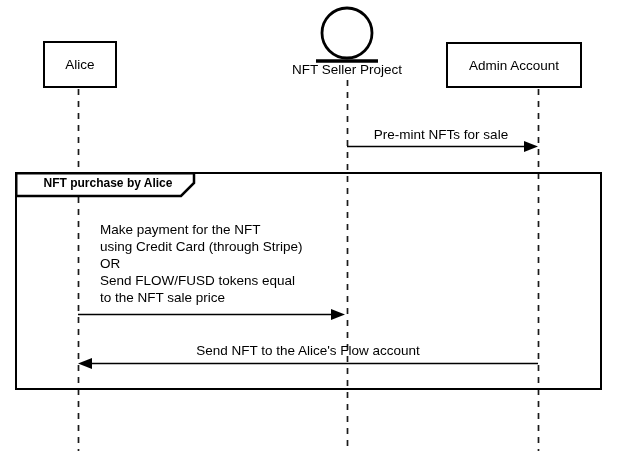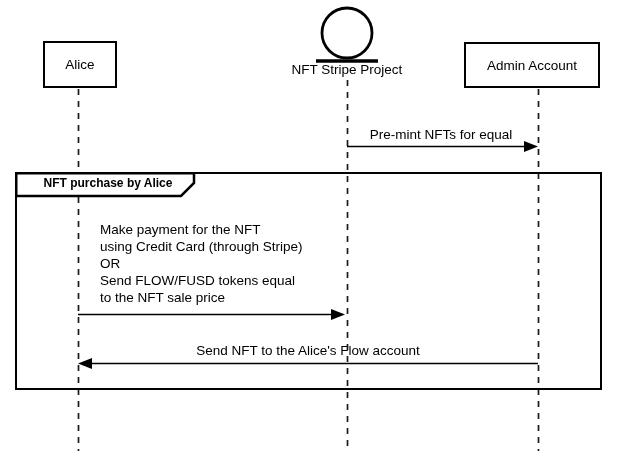--- a/index.html
+++ b/index.html
@@ -91,33 +91,33 @@
   </svg>
 
   <div class="participant-box abs" style="left:43px; top:41px; width:74px; height:47px;">
     <span>Alice</span>
   </div>
 
   <svg class="abs" style="left:312px; top:4px; z-index:2; overflow:visible;" width="70" height="60" viewBox="0 0 70 60" xmlns="http://www.w3.org/2000/svg">
     <circle cx="35" cy="29" r="25" fill="#ffffff" stroke="#000000" stroke-width="2.8"></circle>
     <line x1="4" y1="57" x2="66" y2="57" stroke="#000000" stroke-width="3.4"></line>
   </svg>
-  <div class="entity-label">NFT Stripe Project</div>
+  <div class="entity-label">NFT Seller Project</div>
 
-  <div class="participant-box abs" style="left:464px; top:42px; width:136px; height:46px;">
+  <div class="participant-box abs" style="left:446px; top:42px; width:136px; height:46px;">
     <span>Admin Account</span>
   </div>
 
   <div class="frame-box"></div>
   <svg class="frame-label-shape" width="186" height="27" viewBox="0 0 186 27" xmlns="http://www.w3.org/2000/svg">
     <polygon points="1.25,1.25 179,1.25 179,11 166,24 1.25,24" fill="#ffffff" stroke="#000000" stroke-width="2.5"></polygon>
   </svg>
   <div class="frame-label-text">NFT purchase by Alice</div>
 
-  <div class="msg-label center" style="left:341px; top:126px; width:200px;">Pre-mint NFTs for equal</div>
+  <div class="msg-label center" style="left:341px; top:126px; width:200px;">Pre-mint NFTs for sale</div>
 
   <div class="msg-label center" style="left:158px; top:342px; width:300px;">Send NFT to the Alice's Flow account</div>
 
   <div class="msg-label" style="left:100px; top:221px; width:260px;">Make payment for the NFT
 using Credit Card (through Stripe)
 OR
 Send FLOW/FUSD tokens equal
 to the NFT sale price</div>
 
 </div>

